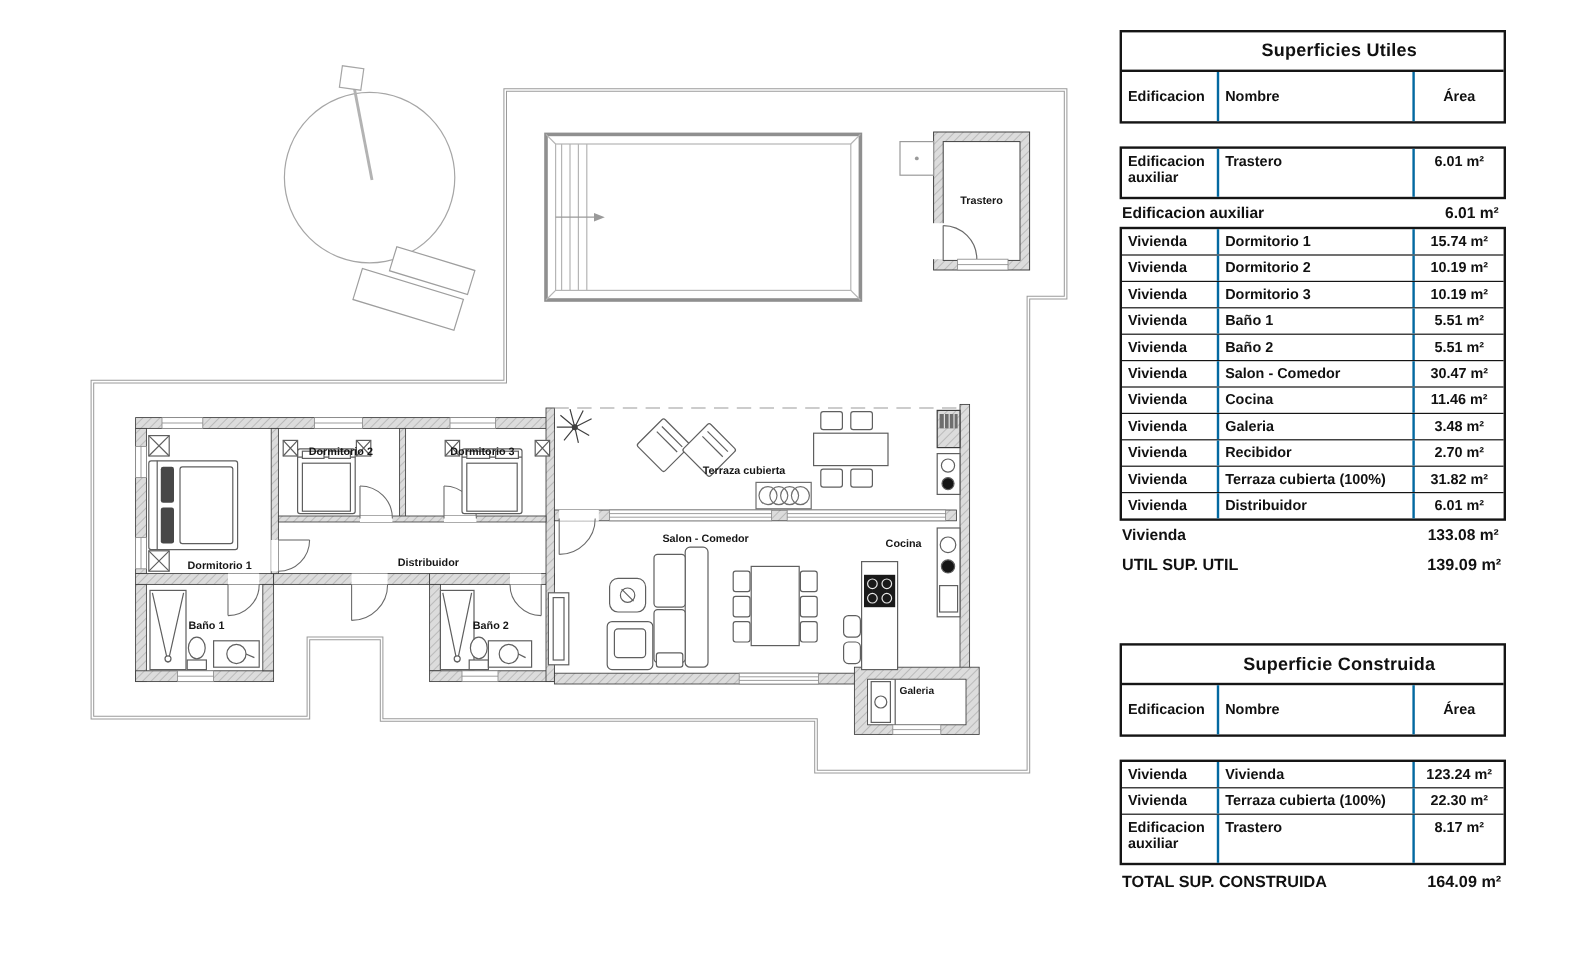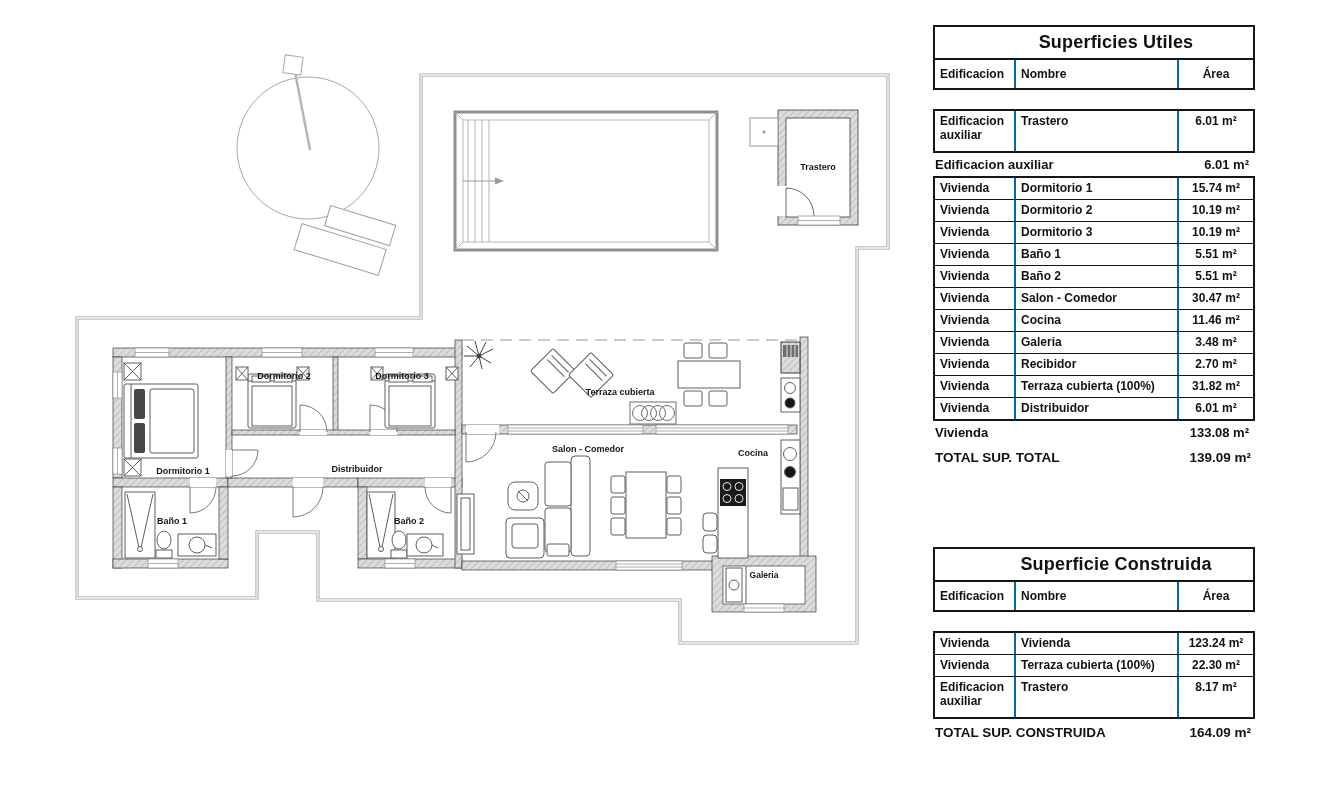--- a/index.html
+++ b/index.html
@@ -6,36 +6,36 @@
   .canvas{position:relative;width:1320px;height:800px;background:#fff;overflow:hidden;
           font-family:"Liberation Sans",sans-serif;}
   svg text{font-family:"Liberation Sans",sans-serif;font-weight:bold;fill:#161616;}
   .lbl{font-size:9px;}
   .lbl-sm{font-size:8.5px;}
 
   
   .panel{position:absolute;left:933px;top:25px;width:322px;color:#111;font-weight:bold;}
   .tbox{border:2px solid #151515;}
   .t-title{height:31px;display:flex;align-items:center;justify-content:center;
-           font-size:18px;letter-spacing:.2px;border-bottom:2px solid #151515;padding-left:44px;}
+           font-size:15px;letter-spacing:.2px;border-bottom:2px solid #151515;padding-left:44px;}
   .t-cols{display:grid;grid-template-columns:79px 1fr 76px;}
-  .t-headrow{height:28px;}
+  .t-headrow{height:41px;}
   .c{display:flex;align-items:center;padding:2px 5px;font-size:12px;line-height:1.2;}
   .c + .c{border-left:2px solid #0369a1;}
   .c-area{justify-content:center;text-align:right;}
   .t-body{border:2px solid #151515;margin-top:19px;}
   .t-row{display:grid;grid-template-columns:79px 1fr 76px;min-height:21px;}
   .t-row + .t-row{border-top:1.5px solid #151515;}
   .t-row.tall{min-height:40px;}
   .t-row.tall .c{align-items:flex-start;padding-top:3px;}
   .t-sub{display:flex;justify-content:space-between;align-items:center;
          padding:4px 6px 4px 2px;font-size:13px;}
   .t-line{display:flex;justify-content:space-between;align-items:center;
           padding:6px 4px 0 2px;font-size:13.5px;}
-  .t-gap2{margin-top:82px;}
+  .t-gap2{margin-top:58px;}
   .t-note{margin-top:32px;font-size:13.5px;letter-spacing:.2px;}
 </style>
 </head>
 <body>
 
 <div class="canvas">
 
   <svg width="910" height="800" viewBox="0 0 910 800" style="position:absolute;left:0;top:0;">
     <defs>
       <pattern id="hatch" patternUnits="userSpaceOnUse" width="5" height="5" patternTransform="rotate(45)">
@@ -454,21 +454,21 @@
         <div class="c">Distribuidor</div>
         <div class="c c-area">6.01 m²</div>
       </div>
     </div>
 
     <div class="t-sub">
       <span>Vivienda</span>
       <span>133.08 m²</span>
     </div>
     <div class="t-line">
-      <span>TOTAL SUP. TOTAL</span>
+      <span>UTIL SUP. UTIL</span>
       <span>139.09 m²</span>
     </div>
 
     <div class="tbox t-gap2">
       <div class="t-title">Superficie Construida</div>
       <div class="t-cols t-headrow">
         <div class="c">Edificacion</div>
         <div class="c">Nombre</div>
         <div class="c c-area">Área</div>
       </div>

